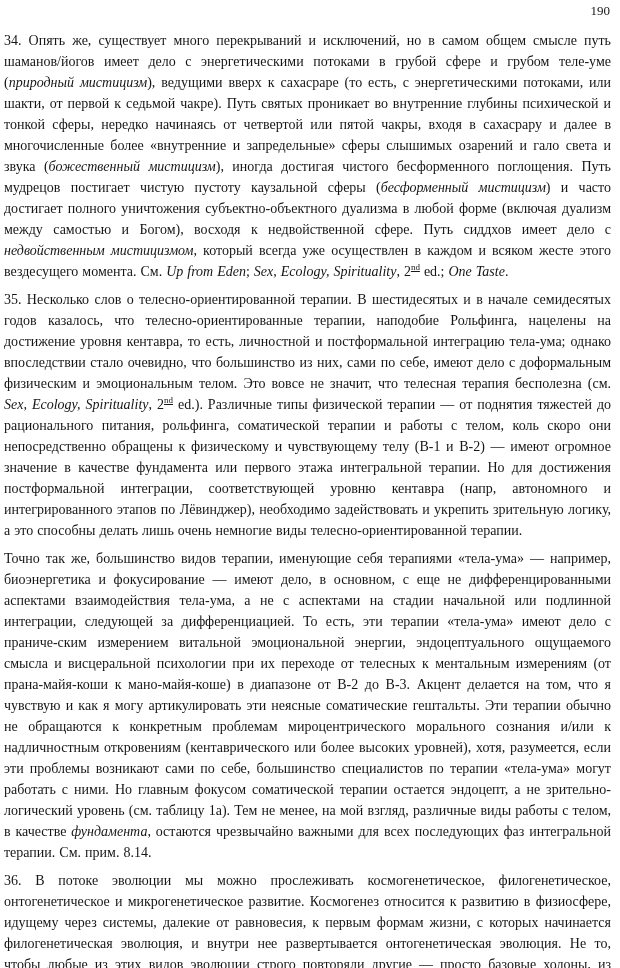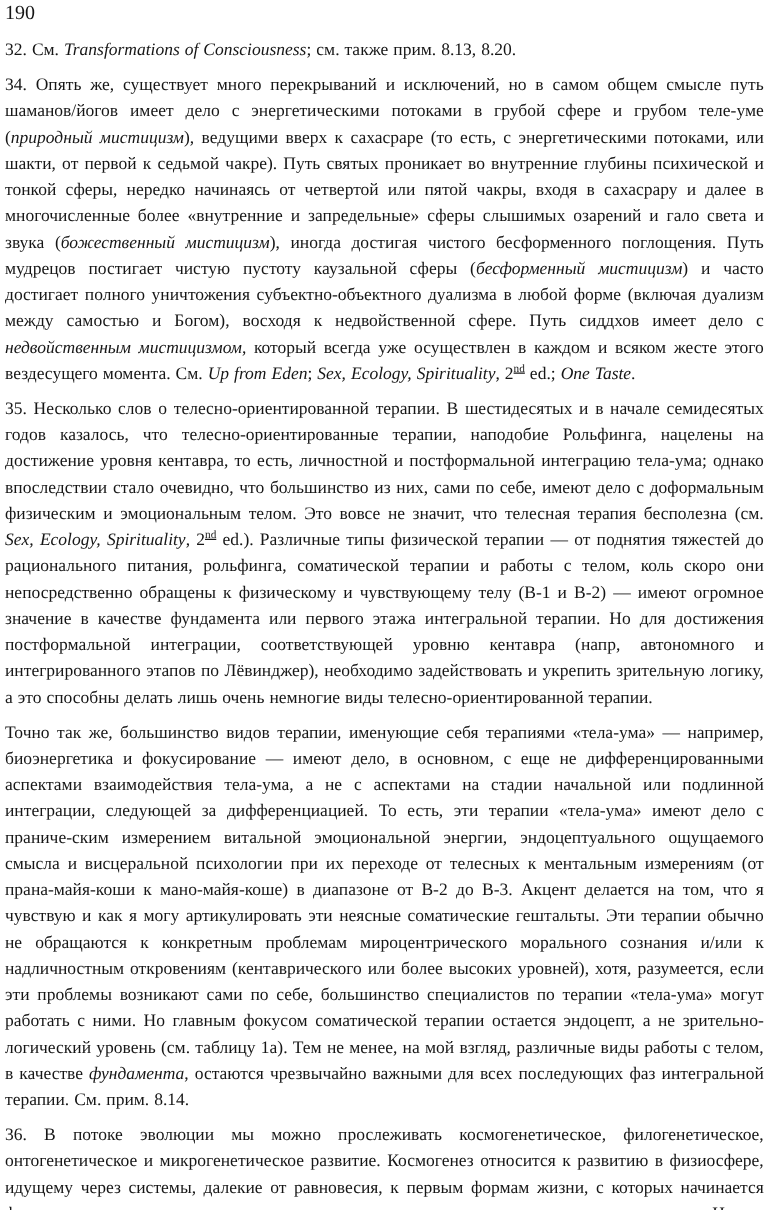--- a/index.html
+++ b/index.html
@@ -12,22 +12,22 @@
     width: 620px;
     height: 968px;
     background: #ffffff;
     color: #161616;
     font-family: "Liberation Serif", "DejaVu Serif", serif;
     box-sizing: border-box;
     padding: 3px 9px 0 4px;
     overflow: hidden;
   }
   .page-number {
-    text-align: left;
-    font-size: 16px;
+    text-align: right;
+    font-size: 13px;
     line-height: 15px;
     margin: 0 1px 12px 0;
   }
   .notes p.note {
     margin: 0 0 7px 0;
     font-size: 14px;
     line-height: 21px;
     text-align: justify;
     word-spacing: 0.5px;
   }
@@ -43,19 +43,18 @@
     vertical-align: super;
     text-decoration: underline;
   }
 </style>
 </head>
 <body>
 
 <div class="page">
   <div class="page-number">190</div>
   <div class="notes">
-      <p class="note"><span>32. См. </span><span class="it">Transformations of Consciousness</span><span>; см. также прим. 8.13, 8.20.</span></p>
       <p class="note"><span>34. Опять же, существует много перекрываний и исключений, но в самом общем смысле путь шаманов/йогов имеет дело с энергетическими потоками в грубой сфере и грубом теле-уме (</span><span class="it">природный мистицизм</span><span>), ведущими вверх к сахасраре (то есть, с энергетическими потоками, или шакти, от первой к седьмой чакре). Путь святых проникает во внутренние глубины психической и тонкой сферы, нередко начинаясь от четвертой или пятой чакры, входя в сахасрару и далее в многочисленные более «внутренние и запредельные» сферы слышимых озарений и гало света и звука (</span><span class="it">божественный мистицизм</span><span>), иногда достигая чистого бесформенного поглощения. Путь мудрецов постигает чистую пустоту каузальной сферы (</span><span class="it">бесформенный мистицизм</span><span>) и часто достигает полного уничтожения субъектно-объектного дуализма в любой форме (включая дуализм между самостью и Богом), восходя к недвойственной сфере. Путь сиддхов имеет дело с </span><span class="it">недвойственным мистицизмом</span><span>, который всегда уже осуществлен в каждом и всяком жесте этого вездесущего момента. См. </span><span class="it">Up from Eden</span><span>; </span><span class="it">Sex, Ecology, Spirituality</span><span>, 2</span><sup class="ord">nd</sup><span> ed.; </span><span class="it">One Taste</span><span>.</span></p>
       <p class="note"><span>35. Несколько слов о телесно-ориентированной терапии. В шестидесятых и в начале семидесятых годов казалось, что телесно-ориентированные терапии, наподобие Рольфинга, нацелены на достижение уровня кентавра, то есть, личностной и постформальной интеграцию тела-ума; однако впоследствии стало очевидно, что большинство из них, сами по себе, имеют дело с доформальным физическим и эмоциональным телом. Это вовсе не значит, что телесная терапия бесполезна (см. </span><span class="it">Sex, Ecology, Spirituality</span><span>, 2</span><sup class="ord">nd</sup><span> ed.). Различные типы физической терапии — от поднятия тяжестей до рационального питания, рольфинга, соматической терапии и работы с телом, коль скоро они непосредственно обращены к физическому и чувствующему телу (В-1 и В-2) — имеют огромное значение в качестве фундамента или первого этажа интегральной терапии. Но для достижения постформальной интеграции, соответствующей уровню кентавра (напр, автономного и интегрированного этапов по Лёвинджер), необходимо задействовать и укрепить зрительную логику, а это способны делать лишь очень немногие виды телесно-ориентированной терапии.</span></p>
       <p class="note"><span>Точно так же, большинство видов терапии, именующие себя терапиями «тела-ума» — например, биоэнергетика и фокусирование — имеют дело, в основном, с еще не дифференцированными аспектами взаимодействия тела-ума, а не с аспектами на стадии начальной или подлинной интеграции, следующей за дифференциацией. То есть, эти терапии «тела-ума» имеют дело с праниче-ским измерением витальной эмоциональной энергии, эндоцептуального ощущаемого смысла и висцеральной психологии при их переходе от телесных к ментальным измерениям (от прана-майя-коши к мано-майя-коше) в диапазоне от В-2 до В-3. Акцент делается на том, что я чувствую и как я могу артикулировать эти неясные соматические гештальты. Эти терапии обычно не обращаются к конкретным проблемам мироцентрического морального сознания и/или к надличностным откровениям (кентаврического или более высоких уровней), хотя, разумеется, если эти проблемы возникают сами по себе, большинство специалистов по терапии «тела-ума» могут работать с ними. Но главным фокусом соматической терапии остается эндоцепт, а не зрительно-логический уровень (см. таблицу 1а). Тем не менее, на мой взгляд, различные виды работы с телом, в качестве </span><span class="it">фундамента</span><span>, остаются чрезвычайно важными для всех последующих фаз интегральной терапии. См. прим. 8.14.</span></p>
       <p class="note"><span>36. В потоке эволюции мы можно прослеживать космогенетическое, филогенетическое, онтогенетическое и микрогенетическое развитие. Космогенез относится к развитию в физиосфере, идущему через системы, далекие от равновесия, к первым формам жизни, с которых начинается филогенетическая эволюция, и внутри нее развертывается онтогенетическая эволюция. Не то, чтобы любые из этих видов эволюции строго повторяли другие — просто базовые холоны, из которых строится каждая из них, после их творческого возникновения, могут быть организованы определенным числом способов, и потому</span></p>
     </div>
 </div>
 
 </body></html>

